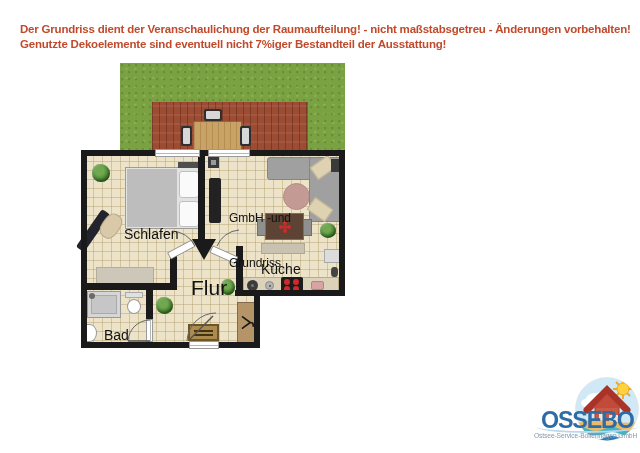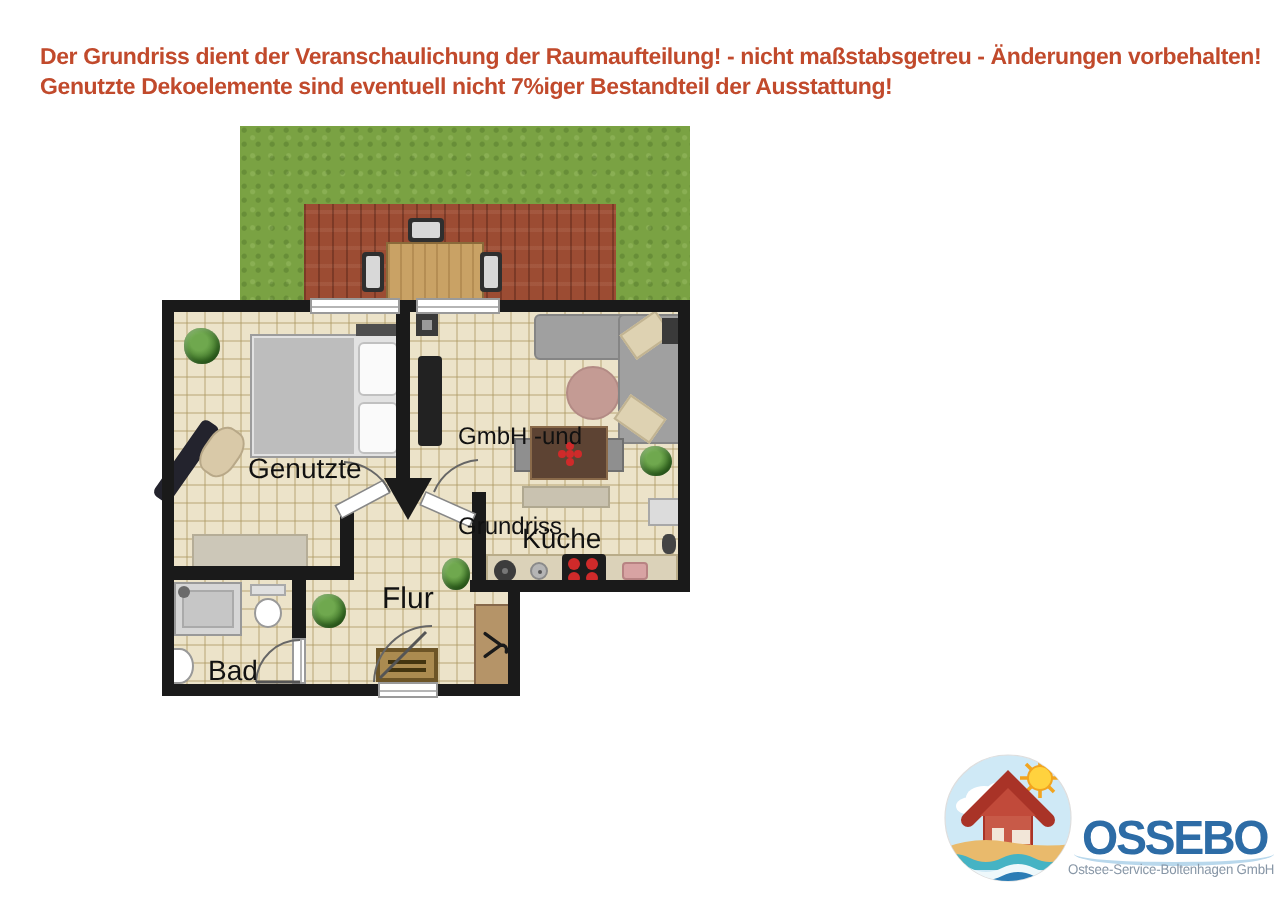--- a/index.html
+++ b/index.html
@@ -47,21 +47,21 @@
   .plant{position:absolute;z-index:6;border-radius:47% 53% 50% 50%;
     background:radial-gradient(circle at 42% 38%, #6fa84e 0 28%, #447c2c 65%, #2f5e1e 100%);
     box-shadow:inset 1px 1px 2px rgba(255,255,255,.25), inset -1px -2px 3px rgba(0,30,0,.45);}
 
   
   .room-label{position:absolute;z-index:10;color:#111;font-size:14px;white-space:pre;}
 
   svg.overlay{position:absolute;left:0;top:0;z-index:9;pointer-events:none;}
 
   
-  .logo{position:absolute;left:471px;top:374px;width:169px;height:75px;z-index:11;}
+  .logo{position:absolute;left:471px;top:374px;width:169px;height:75px;z-index:11;text-align:right;}
   .logo-name{position:absolute;left:70px;top:32px;font-size:24px;font-weight:bold;
     color:var(--logo_blue,#2d6ca6);letter-spacing:-1.2px;transform:scaleX(.97);transform-origin:left;}
   .logo-sub{position:absolute;left:63px;top:58px;font-size:7px;letter-spacing:-0.1px;
     color:var(--logo_subtitle,#8796a6);transform:scaleX(.95);transform-origin:left;white-space:nowrap;}
   .logo-swoosh{position:absolute;left:66px;top:47px;width:100px;height:10px;
     border-bottom:2px solid #b9d8ec;border-radius:50%;}
 
   .mat-line{position:absolute;left:15%;width:70%;height:2px;background:#43340f;}
 </style>
 </head>
@@ -185,27 +185,27 @@
       <rect x="0" y="0" width="27" height="7" fill="#fff" stroke="#888" stroke-width="0.8"></rect>
     </g>
     <path d="M 172 231 A 27 27 0 0 1 195 246" fill="none" stroke="#666" stroke-width="1"></path>
     <path d="M 239 230 A 26 26 0 0 0 217 246" fill="none" stroke="#666" stroke-width="1"></path>
     <path d="M 128 341 A 22 22 0 0 1 150 320" fill="none" stroke="#666" stroke-width="1"></path>
     <line x1="150" y1="341" x2="128" y2="341" stroke="#555" stroke-width="1.5"></line>
     <path d="M 187 341 A 29 29 0 0 1 216 313" fill="none" stroke="#666" stroke-width="1"></path>
     <line x1="190" y1="339" x2="213" y2="316" stroke="#555" stroke-width="1.5"></line>
   </svg>
 
-  <div class="room-label" style="left:124px;top:226px;font-size:14px;">Genutzte</div>
+  <div class="room-label" style="left:124px;top:226px;font-size:14px;">Schlafen</div>
   <div class="room-label" style="left:229px;top:181px;font-size:12px;line-height:15px;">
     <div>GmbH -und</div>
     <div>Grundriss</div>
   </div>
   <div class="room-label" style="left:261px;top:261px;">Küche</div>
-  <div class="room-label" style="left:191px;top:291px;font-size:15px;">Flur</div>
+  <div class="room-label" style="left:191px;top:276px;font-size:21px;">Flur</div>
   <div class="room-label" style="left:104px;top:327px;">Bad</div>
 
   <div class="logo">
     <svg width="66" height="70" viewBox="0 0 66 70">
       <defs>
           <clipPath id="lc">
             <circle cx="33" cy="35" r="31.5"></circle>
           </clipPath>
         </defs>
       <circle cx="33" cy="35" r="31.5" fill="#cfe9f6" stroke="#dedede" stroke-width="0.6"></circle>

